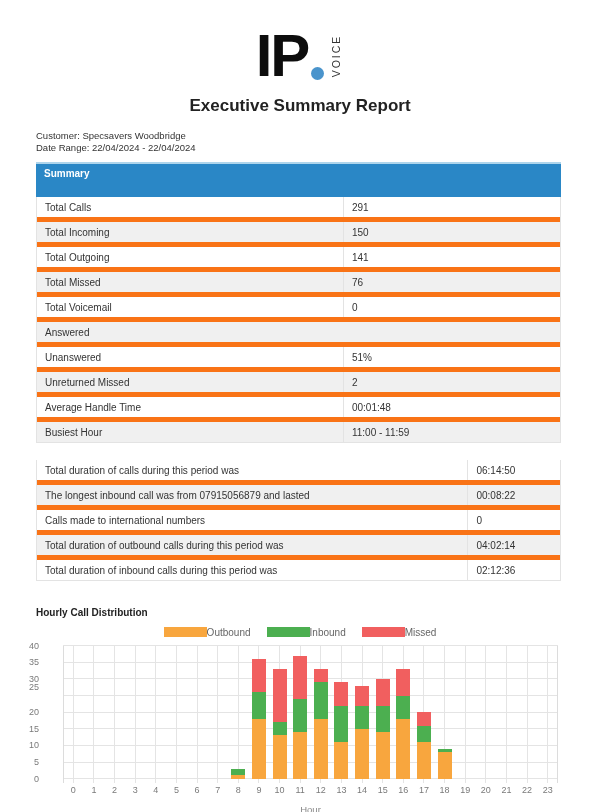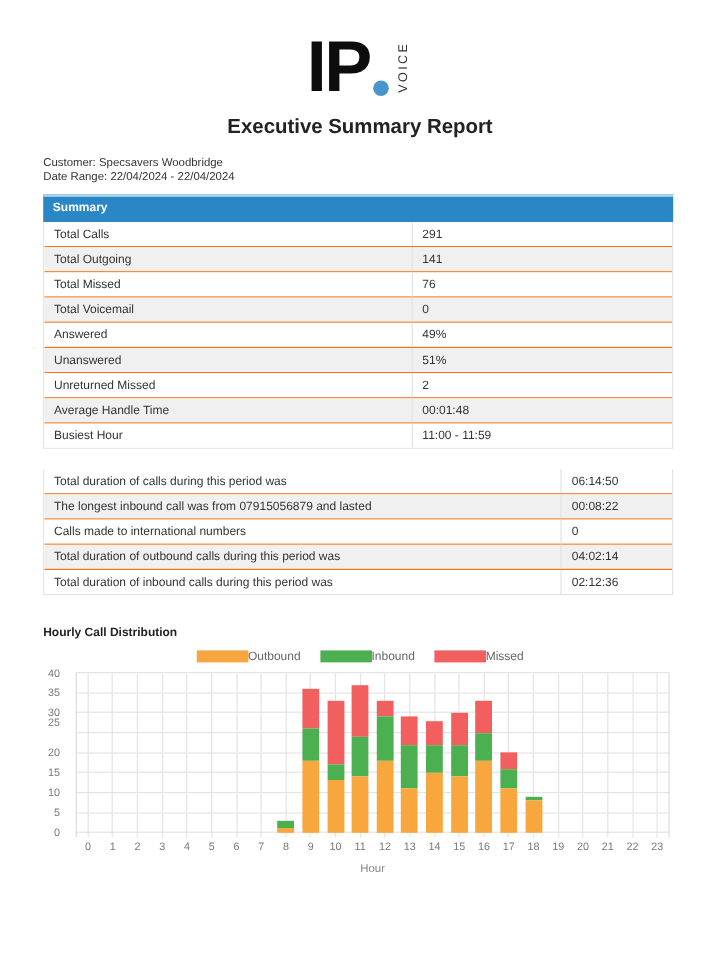--- a/index.html
+++ b/index.html
@@ -16,43 +16,43 @@
   .logo-voice { width:16px; height:56px; position:relative; margin-left:4px; }
   .logo-voice span { position:absolute; left:50%; top:50%; transform:translate(-50%,-50%) rotate(-90deg); font-size:10.5px; letter-spacing:2px; color:#333; white-space:nowrap; }
 
   
   .page-title { text-align:center; font-size:17px; font-weight:bold; color:#222; margin-top:8px; }
   .meta { margin:14px 0 0 36px; font-size:9.5px; color:#333; line-height:1.3; }
 
   
   .tbl { width:525px; margin-left:36px; margin-top:7px; }
   .tbl + .tbl { margin-top:17px; }
-  .tbl-heading { background:#2a87c6; border-top:2px solid #aed5ec; color:#fff; font-weight:bold; font-size:10px; padding:4px 8px; height:23px; }
+  .tbl-heading { background:#2a87c6; border-top:2px solid #aed5ec; color:#fff; font-weight:bold; font-size:10px; padding:4px 8px; height:35px; }
   .tbl-body { border:1px solid #e3e3e3; border-top:none; }
-  .tbl-row { display:flex; font-size:10px; color:#333; background:#fff; border-bottom:1px solid #f97316; }
+  .tbl-row { display:flex; font-size:10px; color:#333; background:#fff; border-bottom:5px solid #f97316; }
   .tbl-row:last-child { border-bottom:none; }
   .tbl-row:nth-child(even) { background:#f0f0f0; }
   .tbl-row .cell { padding:5px 8px; height:20px; white-space:nowrap; overflow:hidden; }
   .tbl-row .label { flex:0 0 58.5%; }
   .tbl-row .value { flex:1; border-left:1px solid #e3e3e3; }
   .tbl.obs .tbl-row .label { flex:0 0 82.3%; }
 
   
   .chart-section { margin:26px 0 0 36px; width:528px; }
   .chart-title { font-size:10px; font-weight:bold; color:#222; }
   .legend { display:flex; justify-content:center; align-items:center; gap:16px; margin-top:9px; }
   .legend-item { display:flex; align-items:center; gap:0; font-size:10px; color:#666; cursor:pointer; }
   .legend-swatch { width:43px; height:10px; display:inline-block; }
 
   .plot-outer { position:relative; margin-top:8px; margin-left:27px; }
   .plot { position:relative; width:495px; height:133px; }
   .gridline-h { position:absolute; left:0; width:495px; height:1px; background:#e4e4e4; }
   .gridline-v { position:absolute; top:0; width:1px; height:137px; background:#e4e4e4; }
   .plot-edge { position:absolute; top:0; width:1px; height:137px; background:#dcdcdc; }
-  .y-label { position:absolute; right:100%; margin-right:13px; width:24px; text-align:right; font-size:9px; color:#7a7a7a; transform:translateY(-50%); }
+  .y-label { position:absolute; right:100%; margin-right:24px; width:24px; text-align:right; font-size:9px; color:#7a7a7a; transform:translateY(-50%); }
 
   .bars { position:absolute; left:0; bottom:0; width:495px; height:133px; display:flex; align-items:flex-end; }
   .bar-slot { flex:0 0 20.625px; display:flex; justify-content:center; align-items:flex-end; height:133px; }
   .bar { width:14px; display:flex; flex-direction:column-reverse; }
   .bar-seg { width:14px; }
 
   .x-labels { display:flex; width:495px; margin-top:6px; }
   .x-labels span { flex:0 0 20.625px; text-align:center; font-size:9px; color:#7a7a7a; }
   .x-title { width:495px; text-align:center; font-size:9.5px; color:#888; margin-top:9px; }
 </style>
@@ -79,34 +79,37 @@
   </div>
 
   <div class="tbl" id="summary-table">
       <div class="tbl-heading" style="background: rgb(42, 135, 198); border-top-color: rgb(174, 213, 236);">Summary</div>
       <div class="tbl-body">
         <div class="tbl-row">
           <div class="cell label">Total Calls</div>
           <div class="cell value">291</div>
         </div>
         <div class="tbl-row">
+          <div class="cell label">Total Incoming</div>
+          <div class="cell value">150</div>
+        </div>
+        <div class="tbl-row">
           <div class="cell label">Total Outgoing</div>
           <div class="cell value">141</div>
         </div>
         <div class="tbl-row">
           <div class="cell label">Total Missed</div>
           <div class="cell value">76</div>
         </div>
         <div class="tbl-row">
           <div class="cell label">Total Voicemail</div>
           <div class="cell value">0</div>
         </div>
         <div class="tbl-row">
           <div class="cell label">Answered</div>
-          <div class="cell value">49%</div>
         </div>
         <div class="tbl-row">
           <div class="cell label">Unanswered</div>
           <div class="cell value">51%</div>
         </div>
         <div class="tbl-row">
           <div class="cell label">Unreturned Missed</div>
           <div class="cell value">2</div>
         </div>
         <div class="tbl-row">

